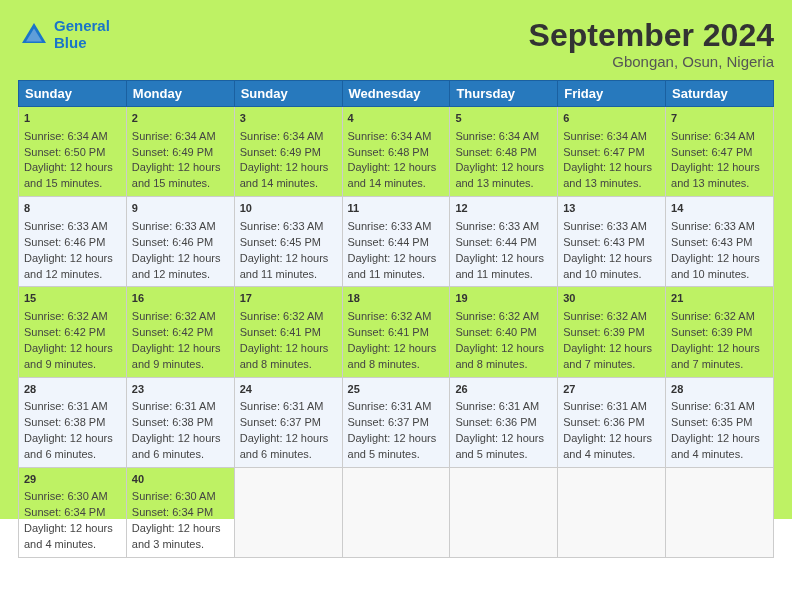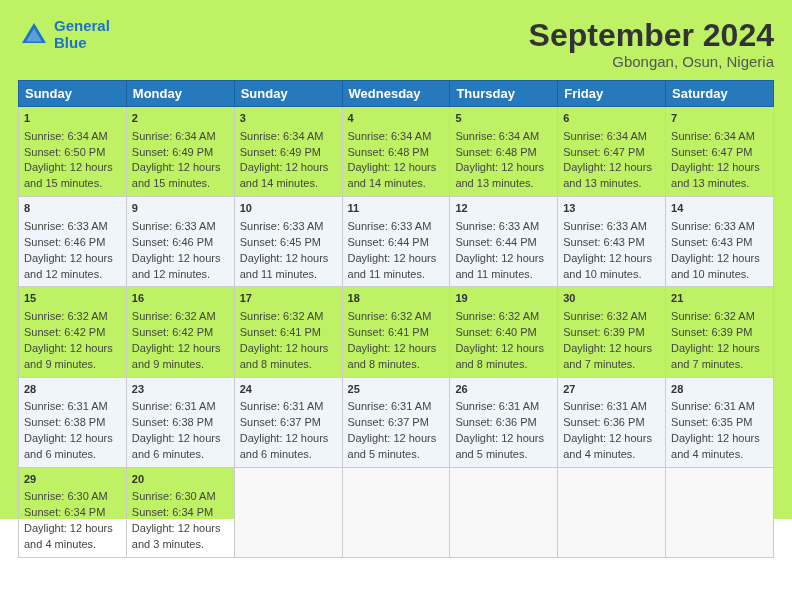--- a/index.html
+++ b/index.html
@@ -247,21 +247,21 @@
             <span class="day-num">28</span>
             <div class="day-detail">Sunrise: 6:31 AM<br>Sunset: 6:35 PM<br>Daylight: 12 hours<br>and 4 minutes.</div>
           </td>
         </tr>
         <tr>
           <td>
             <span class="day-num">29</span>
             <div class="day-detail">Sunrise: 6:30 AM<br>Sunset: 6:34 PM<br>Daylight: 12 hours<br>and 4 minutes.</div>
           </td>
           <td>
-            <span class="day-num">20</span>
+            <span class="day-num">40</span>
             <div class="day-detail">Sunrise: 6:30 AM<br>Sunset: 6:34 PM<br>Daylight: 12 hours<br>and 3 minutes.</div>
           </td>
           <td class="empty"></td>
           <td class="empty"></td>
           <td class="empty"></td>
           <td class="empty"></td>
           <td class="empty"></td>
         </tr>
       </tbody>
   </table>

